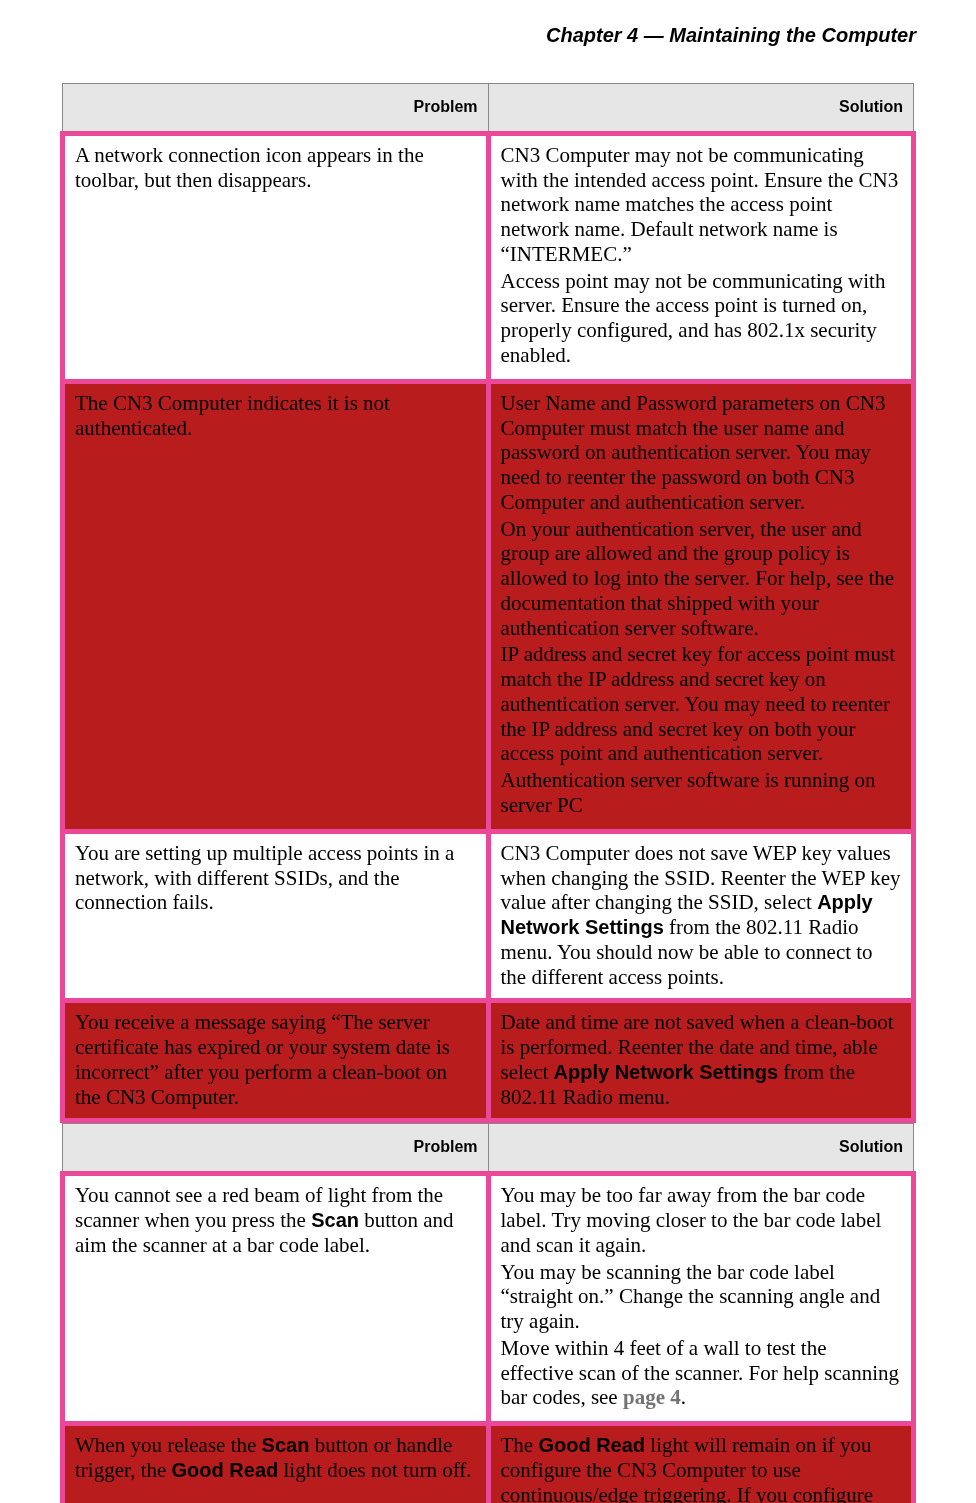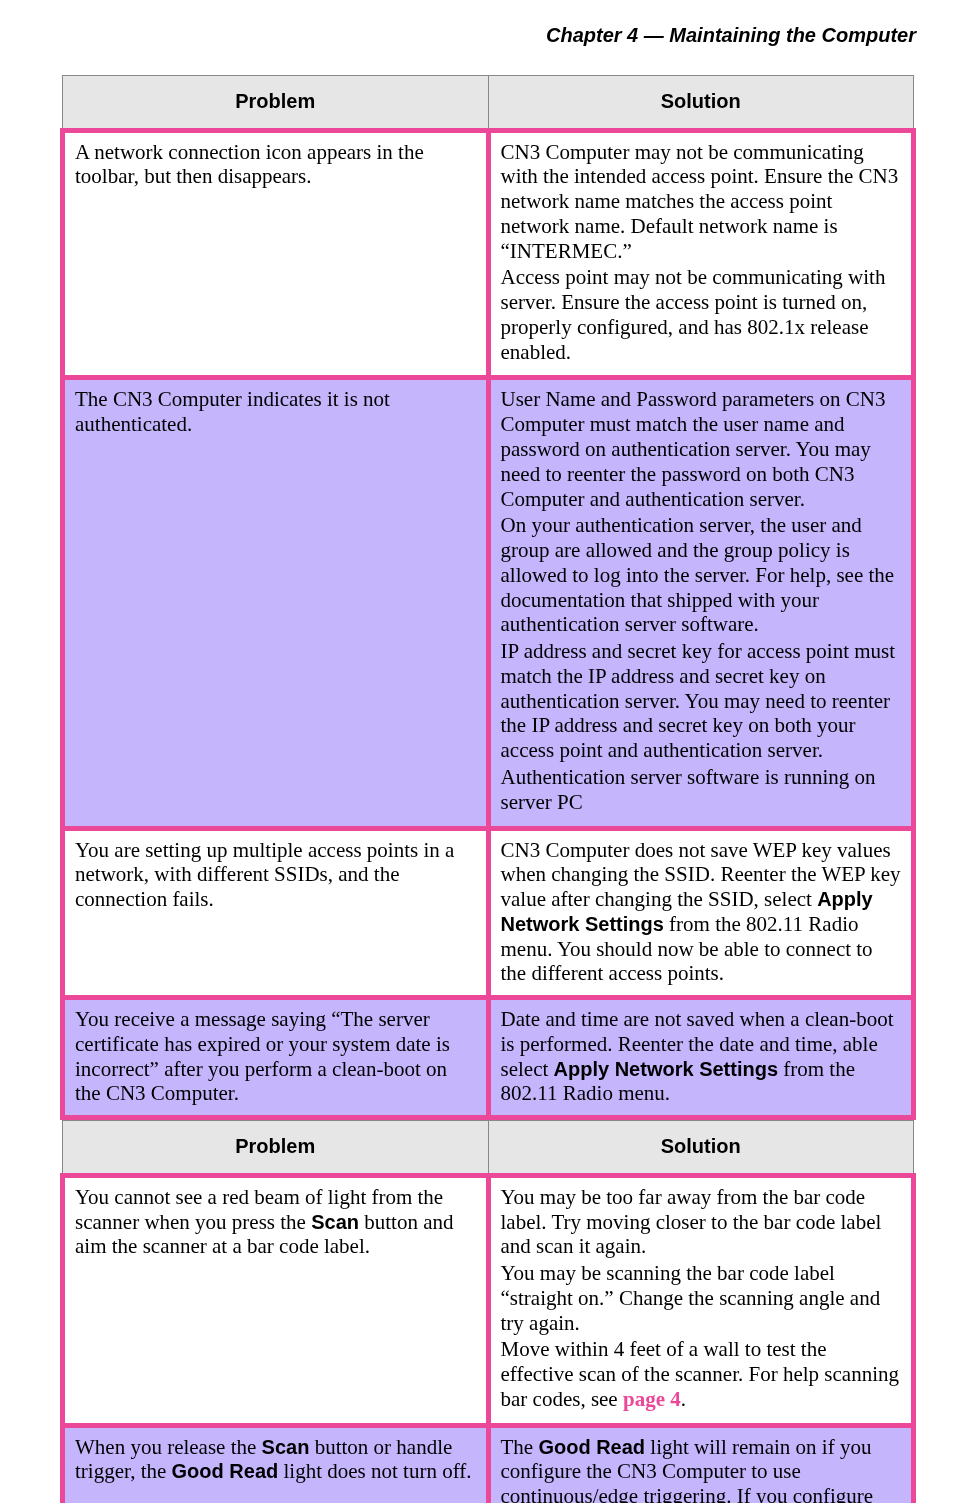--- a/index.html
+++ b/index.html
@@ -17,56 +17,56 @@
     min-height: 1503px;
     padding: 24px 60px 30px 60px;
     position: relative;
   }
   .running-head {
     font-family: "Myriad Pro", "Segoe UI", Arial, sans-serif;
     font-weight: 700;
     font-style: italic;
     font-size: 20px;
     text-align: right;
-    margin-bottom: 28px;
+    margin-bottom: 36px;
   }
   table.ps {
     width: 100%;
     border-collapse: collapse;
     border: 1px solid #888;
     table-layout: fixed;
     font-size: 21px;
     line-height: 1.18;
   }
   table.ps th {
     background: #e6e6e6;
     font-family: "Myriad Pro", "Segoe UI", Arial, sans-serif;
     font-weight: 700;
-    text-align: center;
+    text-align: right;
     padding: 14px 10px;
     border: 1px solid #888;
-    font-size: 20px;
+    font-size: 16px;
   }
   table.ps td {
     border: 5px solid #ec4899;
     padding: 7px 10px 9px 10px;
     vertical-align: top;
   }
   table.ps tr.shade td {
-    background: #c4b5fd;
+    background: #b91c1c;
   }
   .subhead {
     font-family: "Myriad Pro", "Segoe UI", Arial, sans-serif;
     font-weight: 700;
     font-style: italic;
     font-size: 24px;
     margin: 34px 0 14px 0;
   }
   .b { font-weight: 700; font-family: "Myriad Pro", "Segoe UI", Arial, sans-serif; font-size: 20px;}
-  a.xref { color: #ec4899; font-weight: 700; text-decoration: none; }
+  a.xref { color: #737373; font-weight: 700; text-decoration: none; }
   .para { margin-bottom: 2px; }
 </style>
 </head>
 <body>
 
 <div class="page">
 
   <div class="running-head">Chapter 4 —  Maintaining the Computer</div>
 
   <table class="ps">
@@ -78,21 +78,21 @@
       <tr>
         <th>Problem</th>
         <th>Solution</th>
       </tr>
     </thead>
     <tbody>
       <tr>
         <td>A network connection icon appears in the toolbar, but then disappears.</td>
         <td>
           <div class="para">CN3 Computer may not be communicating with the intended access point. Ensure the CN3 network name matches the access point network name. Default network name is “INTERMEC.”</div>
-          <div class="para">Access point may not be communicating with server. Ensure the access point is turned on, properly configured, and has 802.1x release enabled.</div>
+          <div class="para">Access point may not be communicating with server. Ensure the access point is turned on, properly configured, and has 802.1x security enabled.</div>
         </td>
       </tr>
       <tr class="shade">
         <td>The CN3 Computer indicates it is not authenticated.</td>
         <td>
           <div class="para">User Name and Password parameters on CN3 Computer must match the user name and password on authentica­tion server. You may need to reenter the password on both CN3 Computer and authentication server.</div>
           <div class="para">On your authentication server, the user and group are allowed and the group policy is allowed to log into the server. For help, see the documentation that shipped with your authentication server software.</div>
           <div class="para">IP address and secret key for access point must match the IP address and secret key on authentication server. You may need to reenter the IP address and secret key on both your access point and authentication server.</div>
           <div class="para">Authentication server software is running on server PC</div>
         </td>

